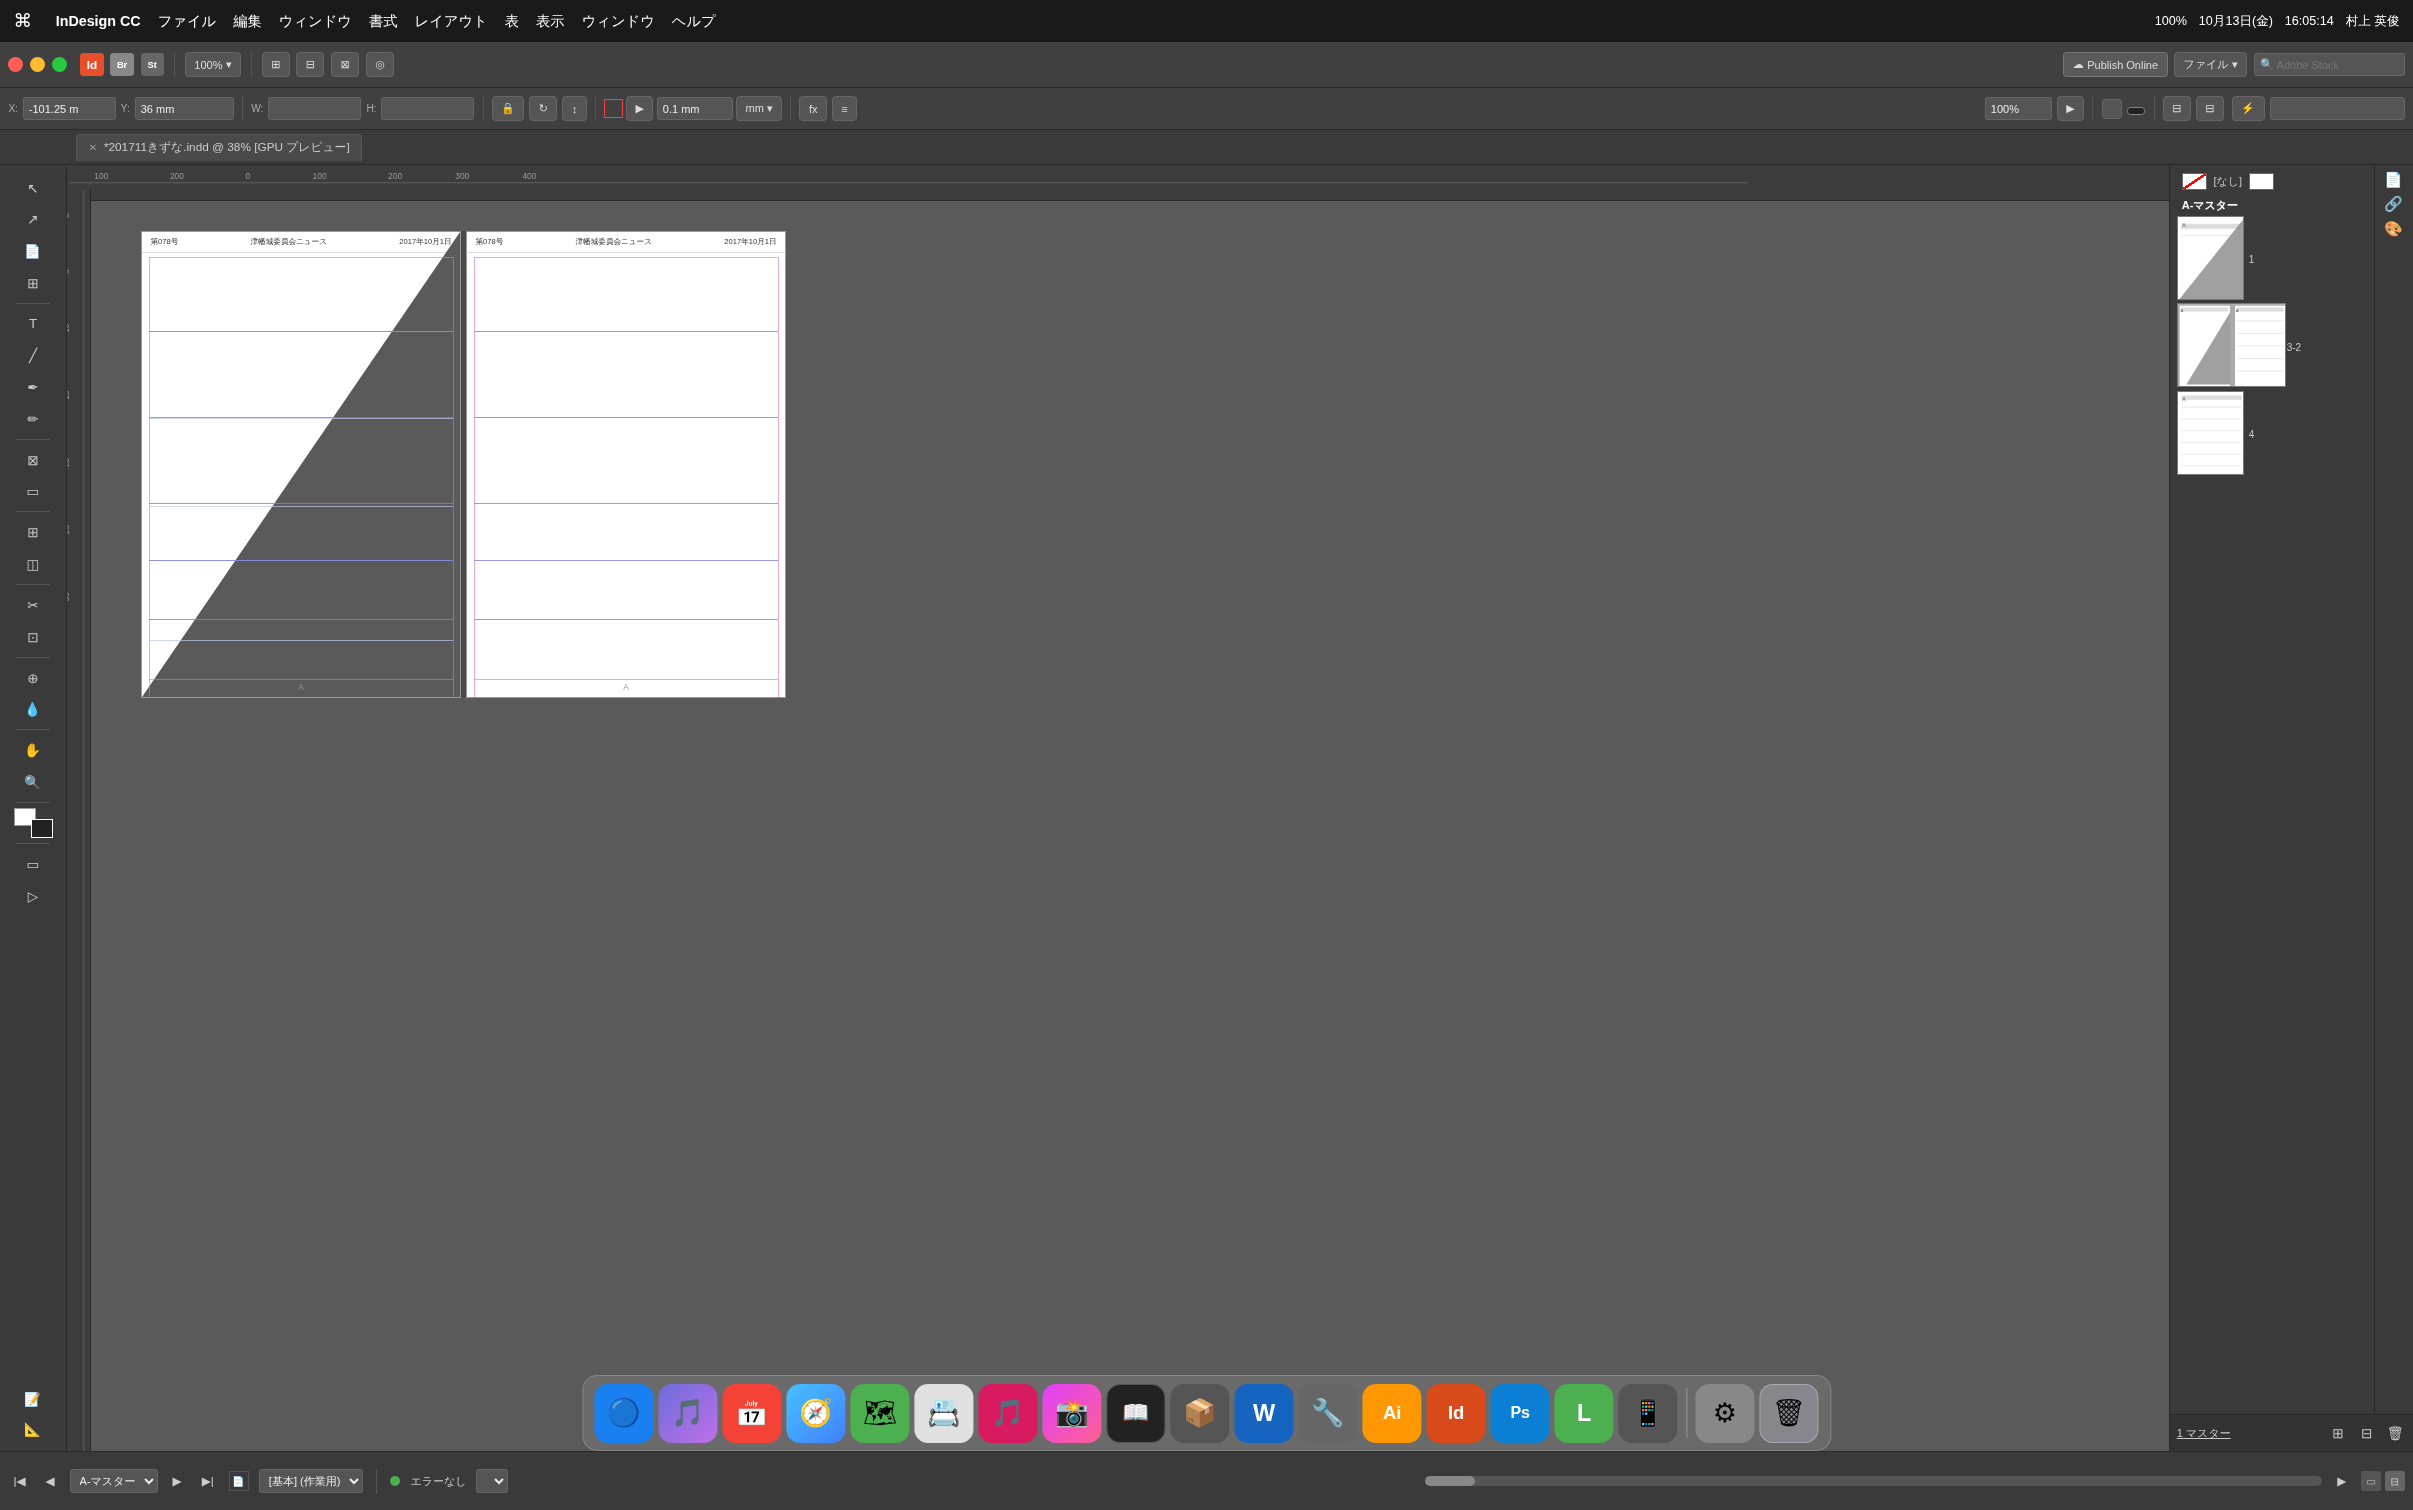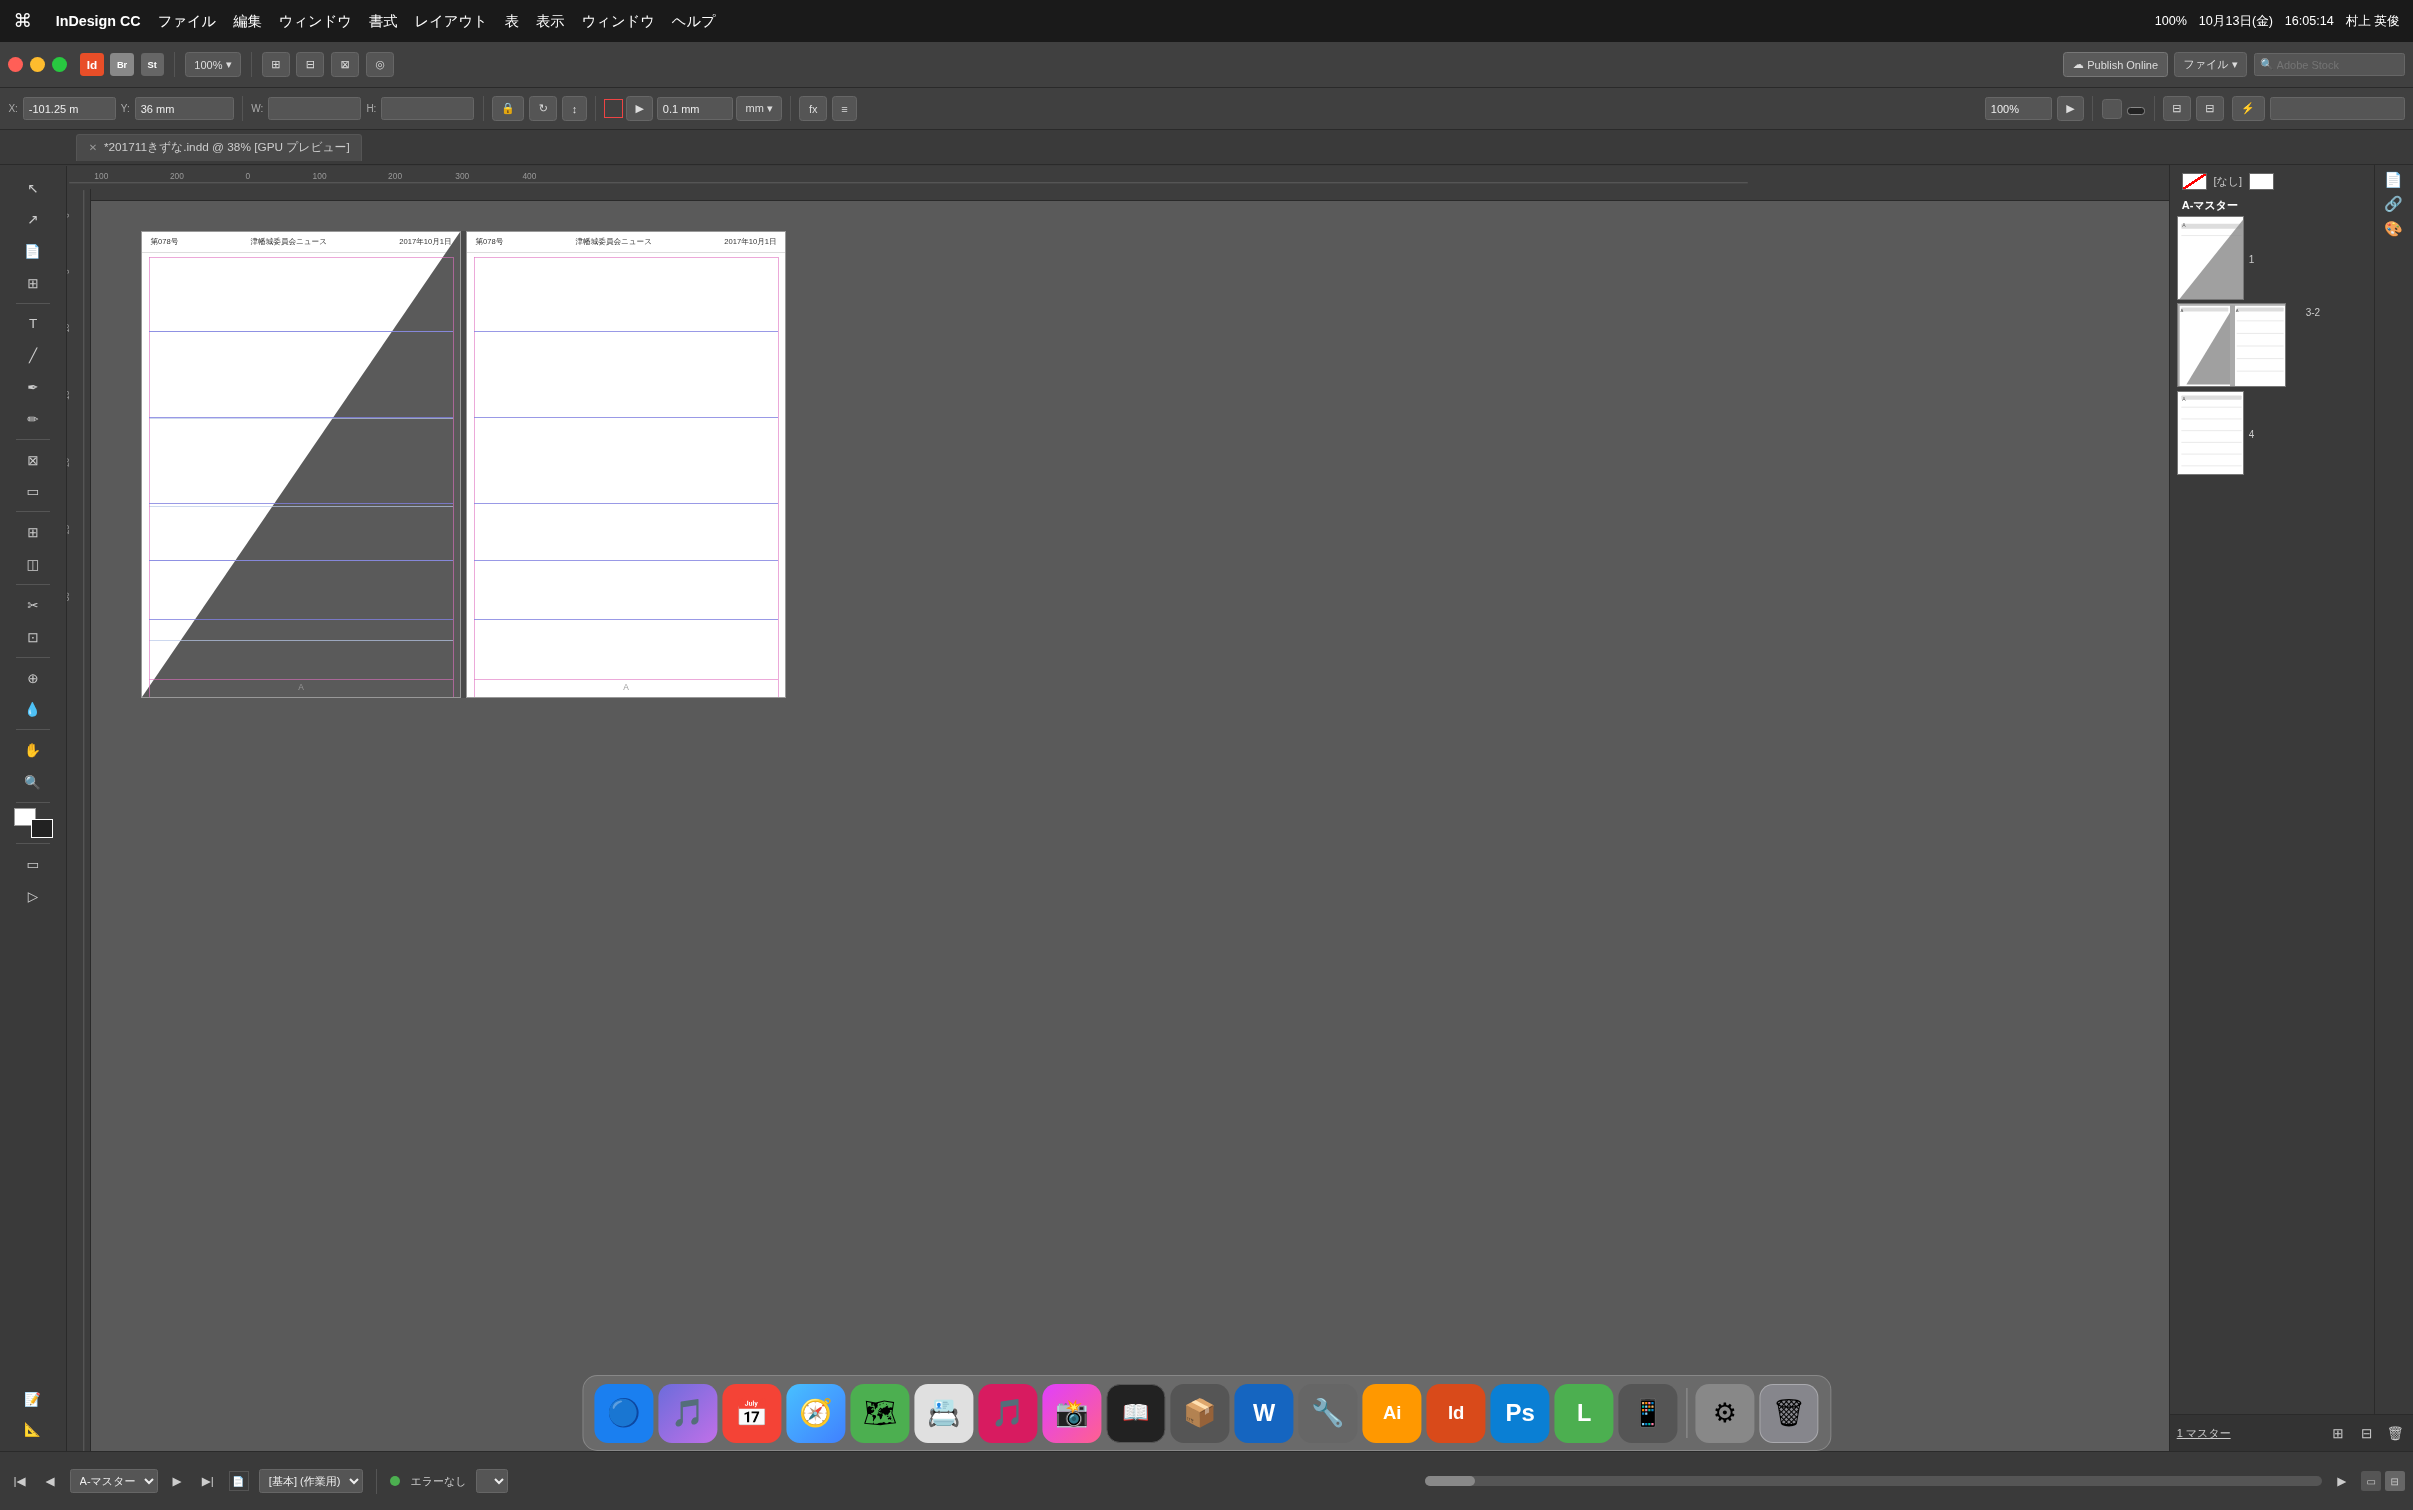--- a/index.html
+++ b/index.html
@@ -417,21 +417,22 @@
 
     .small-thumb {
       background: #fff;
       border: 0.8px solid #777;
       position: relative;
       overflow: hidden;
     }
 
     .thumb-pair {
       display: flex;
-      gap: 20px;
+      align-items: center;
+      gap: 1px;
       margin: 3.4px 0;
     }
 
     .thumb-single {
       display: flex;
       align-items: center;
       gap: 5px;
       margin: 3.4px 0;
     }
 
@@ -888,21 +889,21 @@
   <div class="dock-icon" style="background:#666;">
     <span>🔧</span>
   </div>
   <div class="dock-icon" style="background:#ff9800;">
     <span style="font-size:18.5px;font-weight:700;color:#fff;">Ai</span>
   </div>
   <div class="dock-icon" style="background:#d94a1a;">
     <span style="font-size:18.5px;font-weight:700;color:#fff;">Id</span>
   </div>
   <div class="dock-icon" style="background:#0a7fd4;">
-    <span style="font-size:24px;font-weight:700;color:#fff;">Ps</span>
+    <span style="font-size:16px;font-weight:700;color:#fff;">Ps</span>
   </div>
   <div class="dock-icon" style="background:#4caf50;">
     <span style="font-size:23.5px;font-weight:700;color:#fff;">L</span>
   </div>
   <div class="dock-icon" style="background:#555;">
     <span>📱</span>
   </div>
   <div style="width:0.8px;height:50px;background:rgba(255,255,255,0.3);margin:0 3.4px;"></div>
   <div class="dock-icon" style="background:#888;">
     <span>⚙</span>

